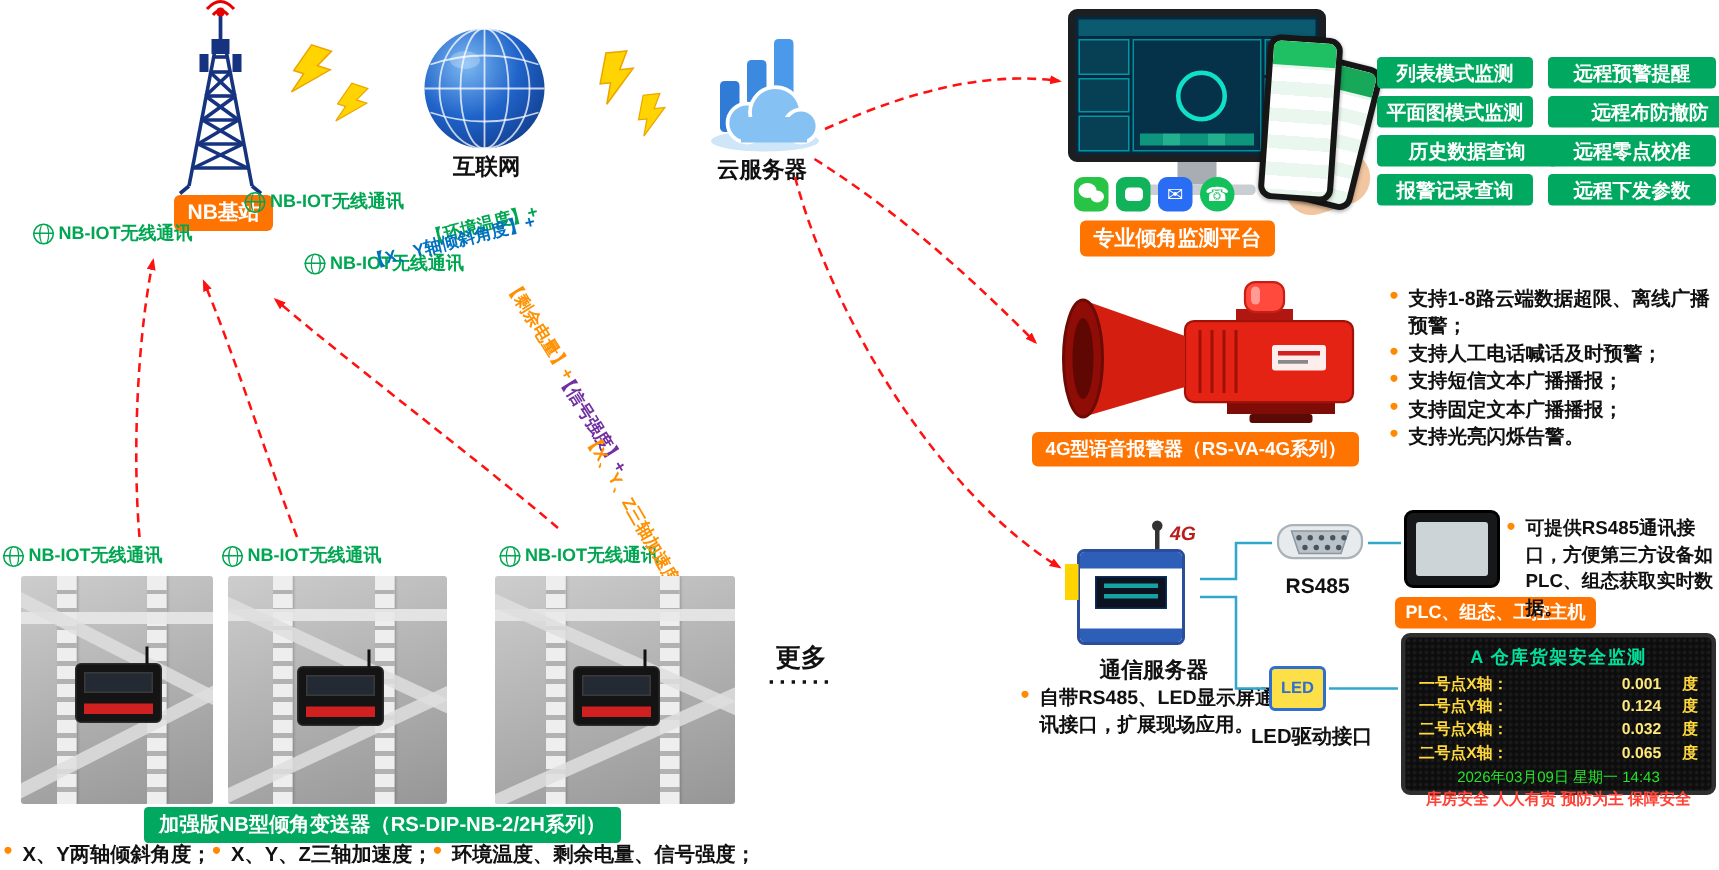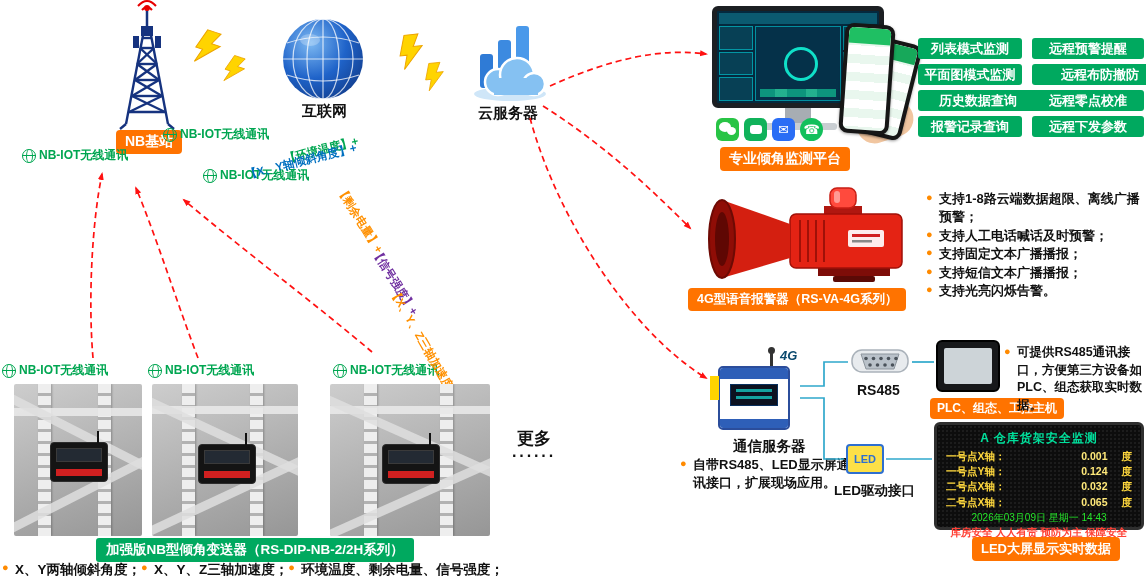--- a/index.html
+++ b/index.html
@@ -45,21 +45,21 @@
   .ic-wechat .b1{position:absolute;left:3px;top:4px;width:12px;height:10px;background:#fff;border-radius:50%;}
   .ic-wechat .b2{position:absolute;left:11px;top:9px;width:9px;height:8px;background:#fff;border-radius:50%;}
   .ic-app{background:#10b25a;}
   .ic-app .sq{width:12px;height:9px;background:#fff;border-radius:3px;}
   .ic-mail{background:#2a6df5;}
   .ic-tel{background:#12c05c;border-radius:50% !important;}
   
   .cs{left:710px;top:350px;width:90px;height:86px;}
   .cs-ant{position:absolute;left:60px;top:0;width:3px;height:20px;background:#333;border-radius:2px;}
   .cs-antball{position:absolute;left:58px;top:-3px;width:7px;height:7px;background:#333;border-radius:50%;}
-  .cs-4g{position:absolute;left:70px;top:-2px;color:#0c4a6e;font-weight:bold;font-style:italic;font-size:13px;}
+  .cs-4g{position:absolute;left:70px;top:-2px;color:#b91c1c;font-weight:bold;font-style:italic;font-size:13px;}
   .cs-box{position:absolute;left:8px;top:16px;width:72px;height:64px;background:#fff;border:2px solid #2b4d9b;border-radius:5px;box-sizing:border-box;overflow:hidden;}
   .cs-top{height:11px;background:#2e5fb8;}
   .cs-screen{margin:5px auto 0;width:46px;height:20px;background:#0c1220;border:1px solid #09305e;}
   .cs-screen i{display:block;height:3px;margin:4px 5px 0;background:#17c8c0;opacity:.8;}
   .cs-bot{position:absolute;left:0;right:0;bottom:0;height:9px;background:#2e5fb8;}
   .cs-tag{position:absolute;left:0;top:26px;width:9px;height:24px;background:#ffd400;}
   
   .plc{left:936px;top:340px;width:64px;height:52px;background:#17181a;border:2px solid #000;border-radius:6px;box-sizing:border-box;}
   .plc-scr{position:absolute;inset:6px;background:#cdd4d8;border-radius:2px;}
   .led-ic{left:846px;top:444px;width:38px;height:30px;background:#fde047;border:2px solid #2e6fd0;border-radius:4px;box-sizing:border-box;display:flex;align-items:center;justify-content:center;color:#2e6fd0;font-weight:bold;font-size:11px;}
@@ -266,22 +266,22 @@
     <rect x="154" y="48" width="28" height="3" fill="#d02020"></rect>
     <rect x="154" y="54" width="20" height="2.5" fill="#888"></rect>
     <polygon points="92,38 24,14 24,92 92,72" fill="#d41f10"></polygon>
     <ellipse cx="24" cy="53" rx="13" ry="39" fill="#8f0d06" stroke="#6e0a04" stroke-width="2"></ellipse>
     <ellipse cx="24" cy="53" rx="7" ry="27" fill="#5f0703"></ellipse>
   </svg>
   <span class="abs lbl-orange" style="left:688px;top:288px;font-size:12.5px;">4G型语音报警器（RS-VA-4G系列）</span>
   <div class="blist" style="left:926px;top:190px;width:218px;">
     <div class="bi">支持1-8路云端数据超限、离线广播预警；</div>
     <div class="bi">支持人工电话喊话及时预警；</div>
+    <div class="bi">支持短信文本广播播报；</div>
     <div class="bi">支持固定文本广播播报；</div>
-    <div class="bi">支持短信文本广播播报；</div>
     <div class="bi">支持光亮闪烁告警。</div>
   </div>
 
   <div class="abs cs">
     <div class="cs-antball"></div>
     <div class="cs-ant"></div>
     <span class="cs-4g">4G</span>
     <div class="cs-box">
       <div class="cs-top"></div>
       <div class="cs-screen">
@@ -349,21 +349,20 @@
       </div>
     <div class="led-row">
         <span class="nm">二号点X轴：</span>
         <span class="sp"></span>
         <span class="val">0.065</span>
         <span class="un">度</span>
       </div>
     <div class="led-dt">2026年03月09日 星期一 14:43</div>
     <div class="led-slogan">库房安全 人人有责 预防为主 保障安全</div>
   </div>
-  <span class="abs lbl-orange" style="left:972px;top:537px;font-size:13px;">LED大屏显示实时数据</span>
 
   <div class="rack" style="left:14px;top:384px;width:128px;height:152px;">
     <div class="post" style="left:24px;"></div>
       <div class="post" style="left:84px;"></div>
     <div class="beam" style="top:24px;"></div>
     <div class="brace" style="top:46px;transform:rotate(27deg);"></div>
     <div class="brace" style="top:104px;transform:rotate(-27deg);"></div>
     <div class="device" style="left:36px;top:58px;">
         <i class="ant"></i>
         <i class="scr"></i>

